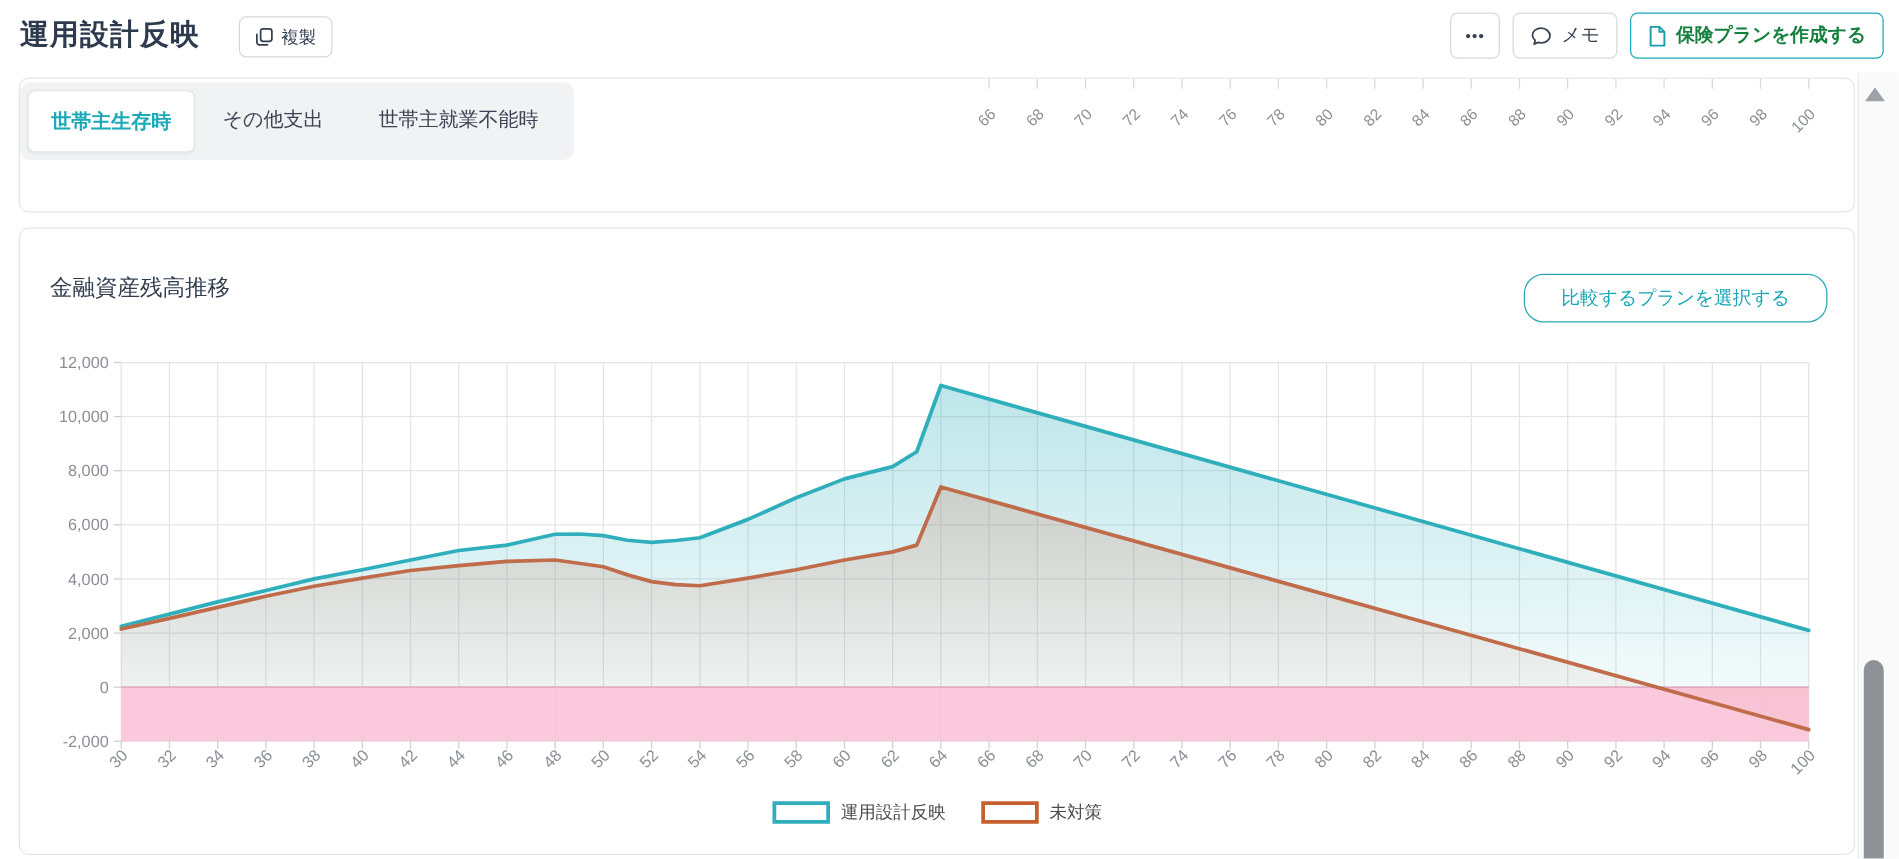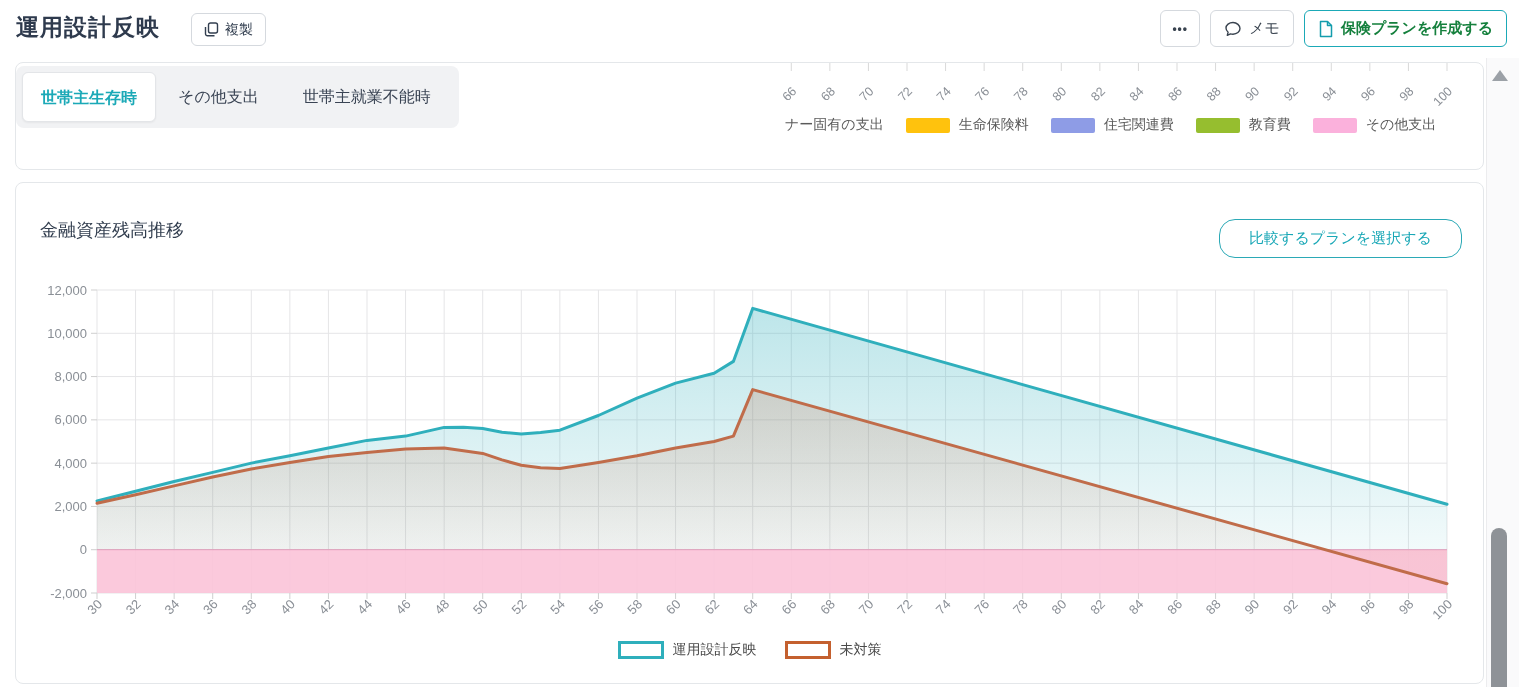--- a/index.html
+++ b/index.html
@@ -289,41 +289,20 @@
         <text transform="translate(1453,92) rotate(-45)" text-anchor="end" font-size="12.5" fill="#8a8f96" font-family="Liberation Sans, sans-serif">100</text>
       </g>
     </svg>
 
   <div class="tabs" id="tabs">
       <button class="tab active">世帯主生存時</button>
       <button class="tab">その他支出</button>
       <button class="tab">世帯主就業不能時</button>
     </div>
 
-  <div class="top-legend" id="topLegend">
-      <span class="tl-item">
-        <span class="tl-label">ナー固有の支出</span>
-      </span>
-      <span class="tl-item">
-        <span class="tl-swatch" style="background: rgb(255, 194, 13);"></span>
-        <span class="tl-label">生命保険料</span>
-      </span>
-      <span class="tl-item">
-        <span class="tl-swatch" style="background: rgb(142, 156, 230);"></span>
-        <span class="tl-label">住宅関連費</span>
-      </span>
-      <span class="tl-item">
-        <span class="tl-swatch" style="background: rgb(150, 190, 47);"></span>
-        <span class="tl-label">教育費</span>
-      </span>
-      <span class="tl-item">
-        <span class="tl-swatch" style="background: rgb(251, 177, 220);"></span>
-        <span class="tl-label">その他支出</span>
-      </span>
-    </div>
 
   <div class="bottom-legend" id="bottomLegend">
       <span class="bl-item">
         <span class="bl-swatch" style="border-color: rgb(47, 175, 188);"></span>
         <span class="bl-label">運用設計反映</span>
       </span>
       <span class="bl-item">
         <span class="bl-swatch" style="border-color: rgb(196, 96, 47);"></span>
         <span class="bl-label">未対策</span>
       </span>

